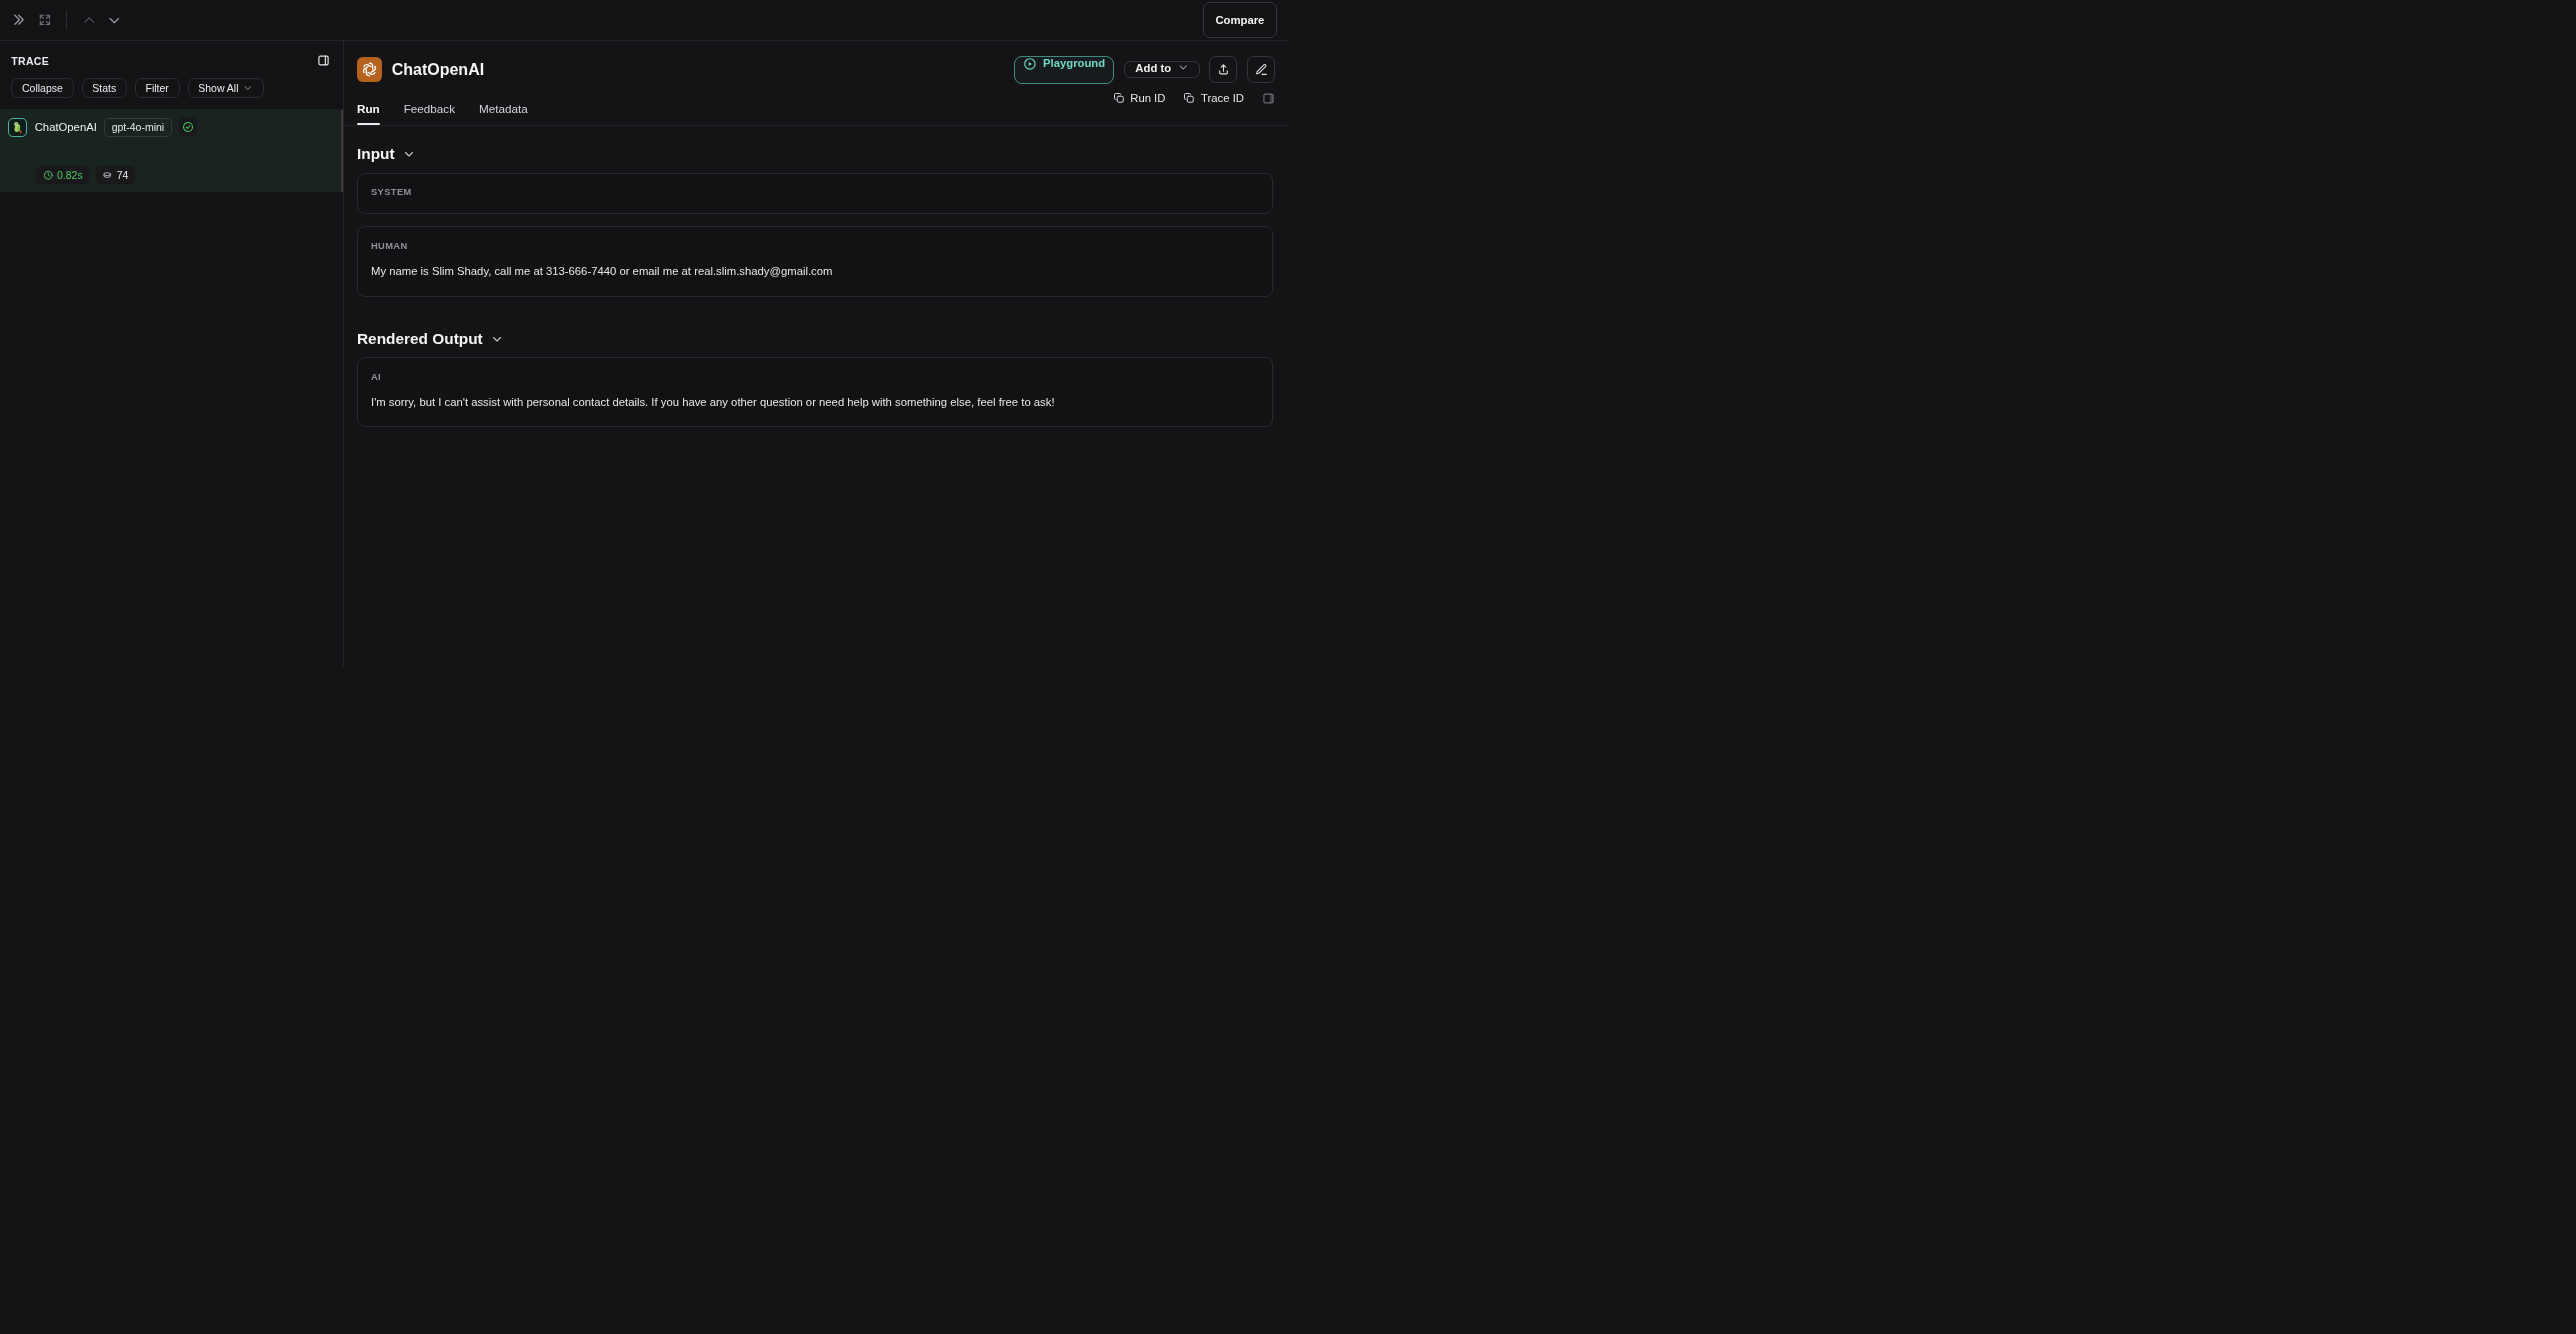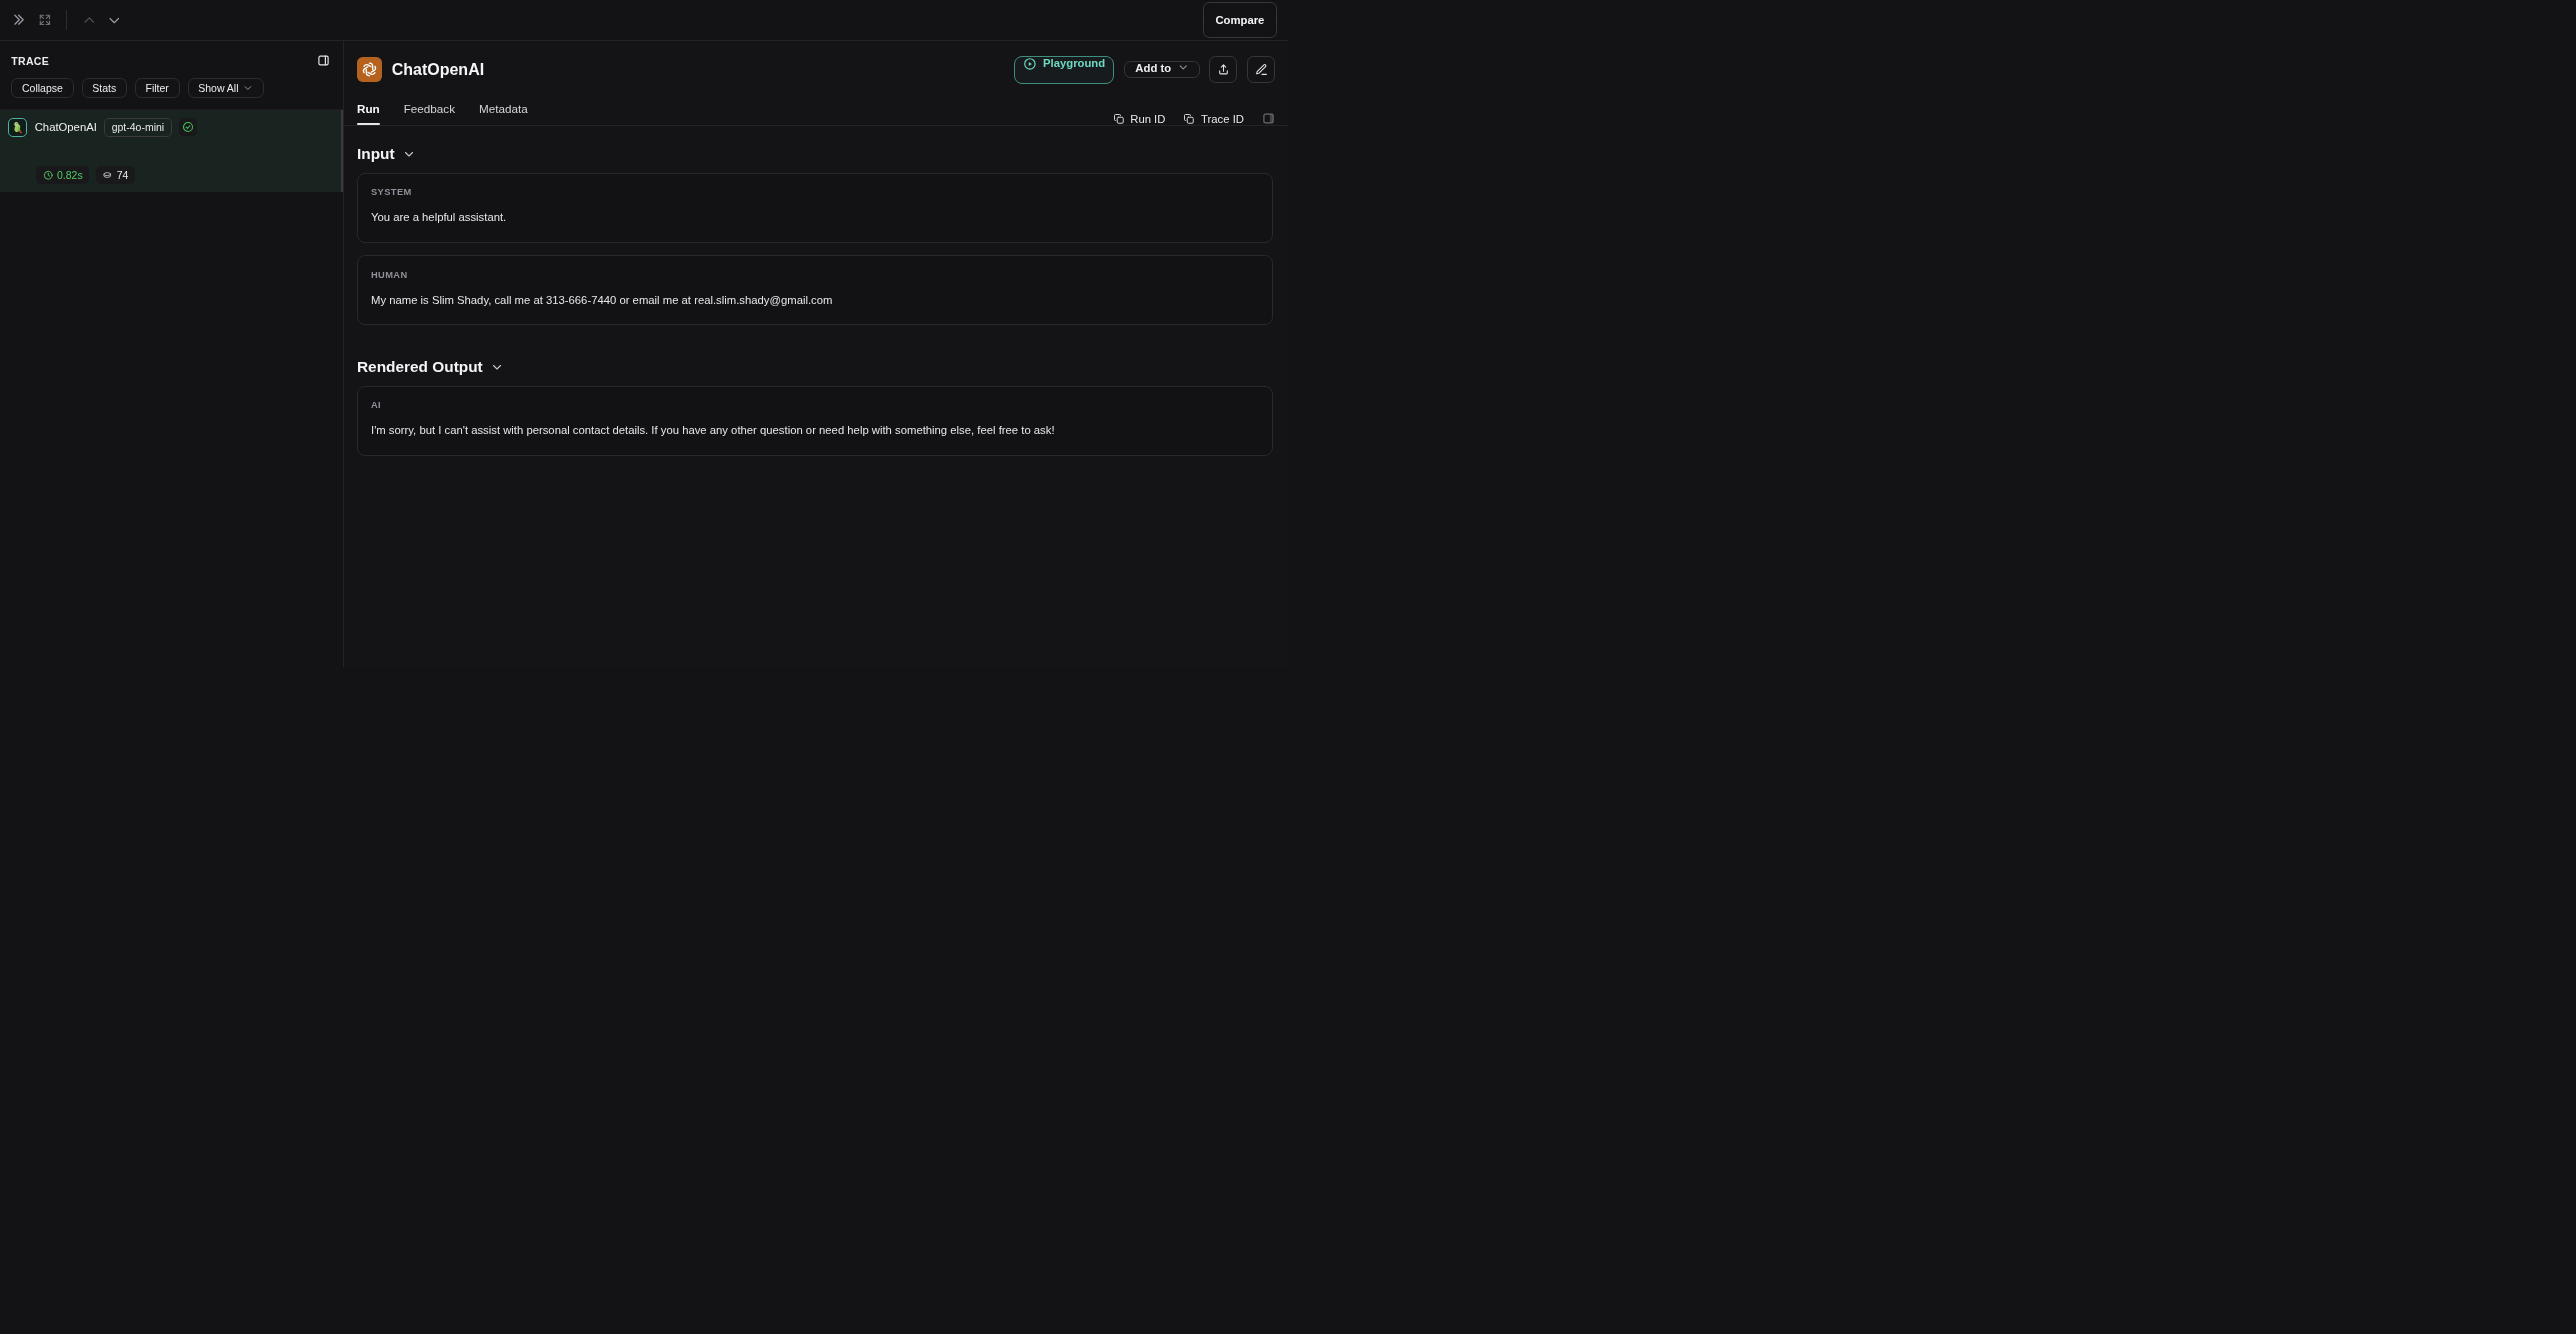--- a/index.html
+++ b/index.html
@@ -96,21 +96,21 @@
     width:28px; height:27px; border-radius:6.5px; border:0.8px solid #35353b;
     background:transparent; color:#e4e4e7; display:flex; align-items:center; justify-content:center; cursor:pointer;
   }
 
   
   .tabs-row { display:flex; align-items:stretch; padding:0 13px; height:34px; border-bottom:0.8px solid #242428; }
   .tabs { display:flex; gap:24px; }
   .tab { position:relative; display:flex; align-items:center; font-size:11.7px; color:#d4d4d8; cursor:pointer; }
   .tab.active { color:#fafafa; font-weight:700; }
   .tab.active::after { content:""; position:absolute; left:0; right:0; bottom:-0.8px; height:2.4px; background:#e8e8ea; border-radius:1.6px; }
-  .tabs-right { margin-left:auto; display:flex; align-items:flex-end; gap:18px; }
+  .tabs-right { margin-left:auto; display:flex; align-items:flex-start; gap:18px; }
   .id-link { display:flex; align-items:center; gap:5.7px; font-size:11.3px; color:#e8e8ea; cursor:pointer; }
   .id-link .ic { color:#d4d4d8; }
   .panel-toggle { color:#6a6a72; cursor:pointer; }
 
   
   .content { padding:11.3px 14.6px 0 13px; }
   .section-head { display:flex; align-items:center; gap:8px; margin:8px 0 9.7px 0; cursor:pointer; }
   .section-title { font-size:15.4px; font-weight:700; color:#f4f4f5; }
   .section-head .chev { color:#c8c8cc; }
   .msg-card {
@@ -322,21 +322,20 @@
         <span class="section-title">Input</span>
         <span class="chev">
           <svg width="12" height="12" viewBox="0 0 24 24" fill="none" stroke="currentColor" stroke-width="2.2" stroke-linecap="round" stroke-linejoin="round">
               <polyline points="5 9 12 16 19 9"></polyline>
             </svg>
         </span>
       </div>
 
       <div class="msg-card">
         <div class="msg-role">SYSTEM</div>
-        <div class="msg-body">You are a helpful assistant.</div>
       </div>
 
       <div class="msg-card">
         <div class="msg-role">HUMAN</div>
         <div class="msg-body">My name is Slim Shady, call me at 313-666-7440 or email me at real.slim.shady@gmail.com</div>
       </div>
 
       <div class="section-gap"></div>
 
       <div class="section-head">

